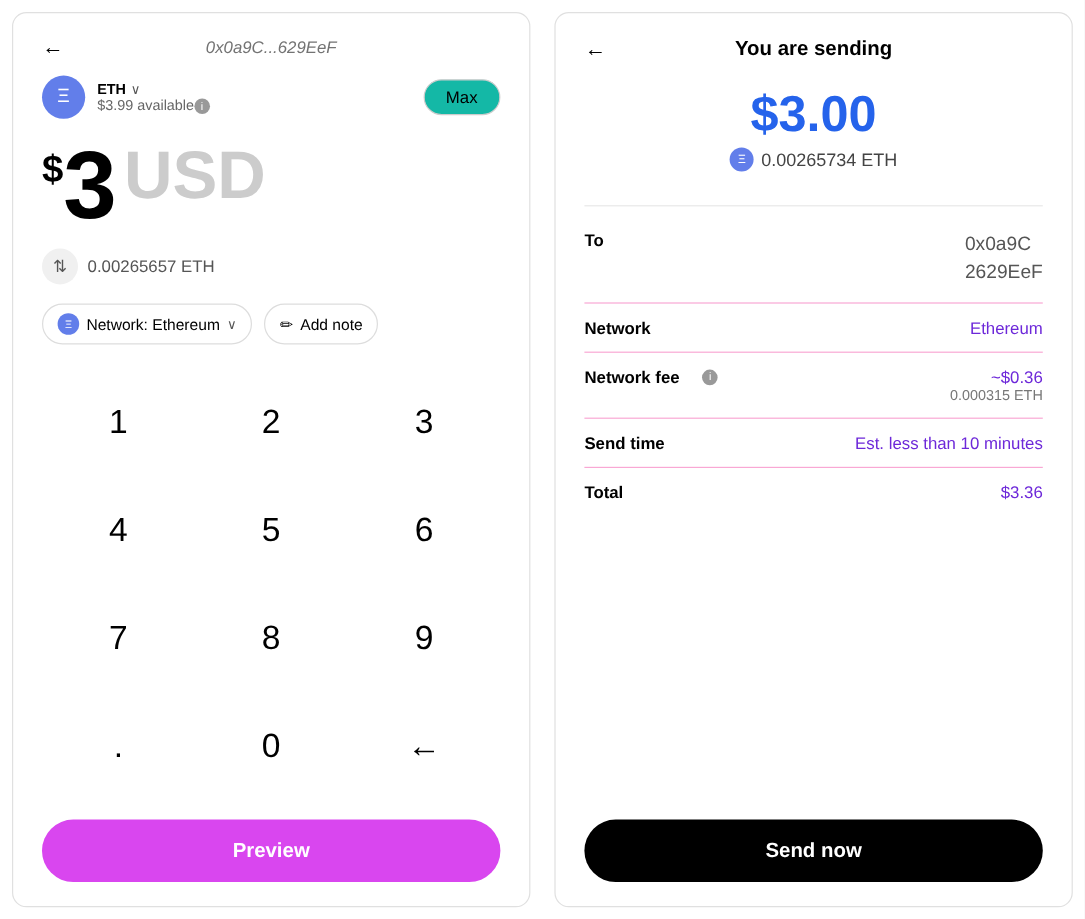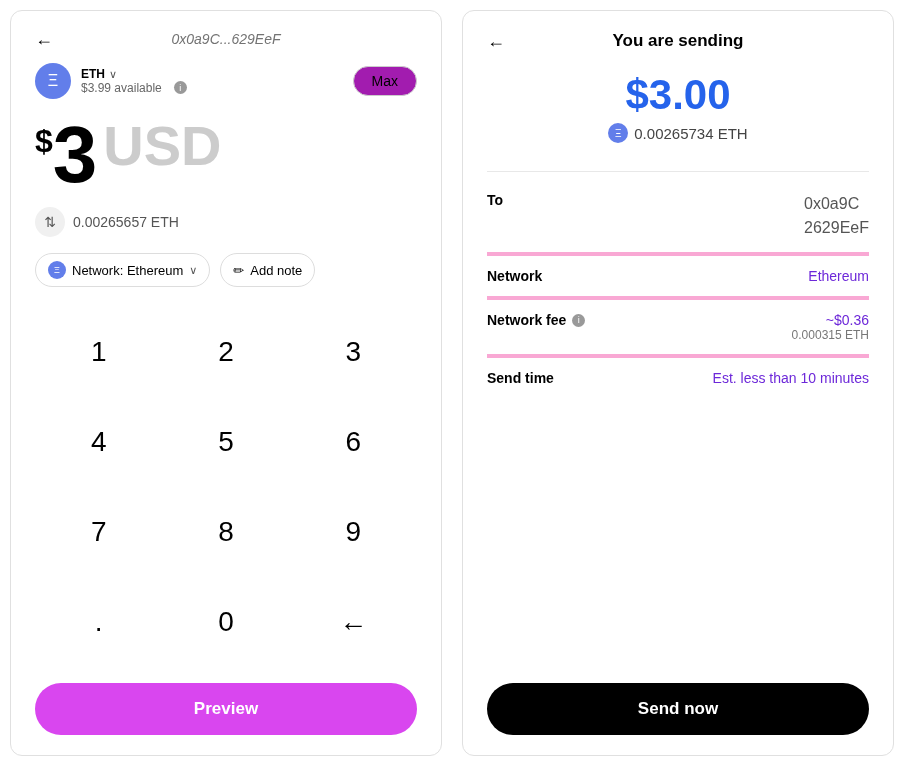--- a/index.html
+++ b/index.html
@@ -74,37 +74,37 @@
       font-size: 16px;
     }
     .token-name {
       font-size: 12px;
       font-weight: 600;
     }
     .token-avail {
       font-size: 12px;
       color: #666;
       display: flex;
-      align-items: flex-start;
-      gap: 12px;
+      align-items: flex-end;
+      gap: 0;
     }
     .info-icon {
       width: 13px;
       height: 13px;
       background: #999;
       border-radius: 50%;
       color: #fff;
       font-size: 9px;
       display: inline-flex;
       align-items: center;
       justify-content: center;
     }
     .max-btn {
       border: 1px solid #ccc;
-      background: #a21caf;
+      background: #14b8a6;
       border-radius: 20px;
       padding: 6px 18px;
       font-size: 14px;
       font-weight: 500;
       cursor: pointer;
     }
     .amount-display {
       display: flex;
       align-items: flex-start;
       margin-bottom: 12px;
@@ -238,21 +238,21 @@
     .divider {
       border: none;
       border-top: 1px solid #e8e8e8;
       margin: 8px 0;
     }
     .detail-row {
       display: flex;
       justify-content: space-between;
       align-items: flex-start;
       padding: 12px 0;
-      border-bottom: 4px solid #f9a8d4;
+      border-bottom: 1px solid #f9a8d4;
     }
     .detail-row:last-of-type {
       border-bottom: none;
     }
     .detail-label {
       font-size: 14px;
       font-weight: 600;
       color: #000;
     }
     .detail-value {
@@ -402,31 +402,35 @@
         <div>2629EeF</div>
       </div>
     </div>
 
     <div class="detail-row">
       <span class="detail-label">Network</span>
       <span class="detail-value">Ethereum</span>
     </div>
 
     <div class="detail-row">
-      <div style="display:flex;align-items:center;gap:6px;">
+      <div style="display:flex;align-items:center;gap:19px;">
         <span class="detail-label">Network fee</span>
         <span class="info-icon">i</span>
       </div>
       <div>
         <div class="detail-value">~$0.36</div>
         <div class="detail-value-sub">0.000315 ETH</div>
       </div>
     </div>
 
     <div class="detail-row">
       <span class="detail-label">Send time</span>
       <span class="detail-value" style="max-width:180px;text-align:right;">Est. less than 10 minutes</span>
     </div>
 
+    <div class="detail-row" style="border-bottom:none;">
+      <span class="detail-label">Total</span>
+      <span class="detail-value">$3.36</span>
+    </div>
 
     <button class="send-now-btn">Send now</button>
   </div>
 </div>
 
 </body></html>

